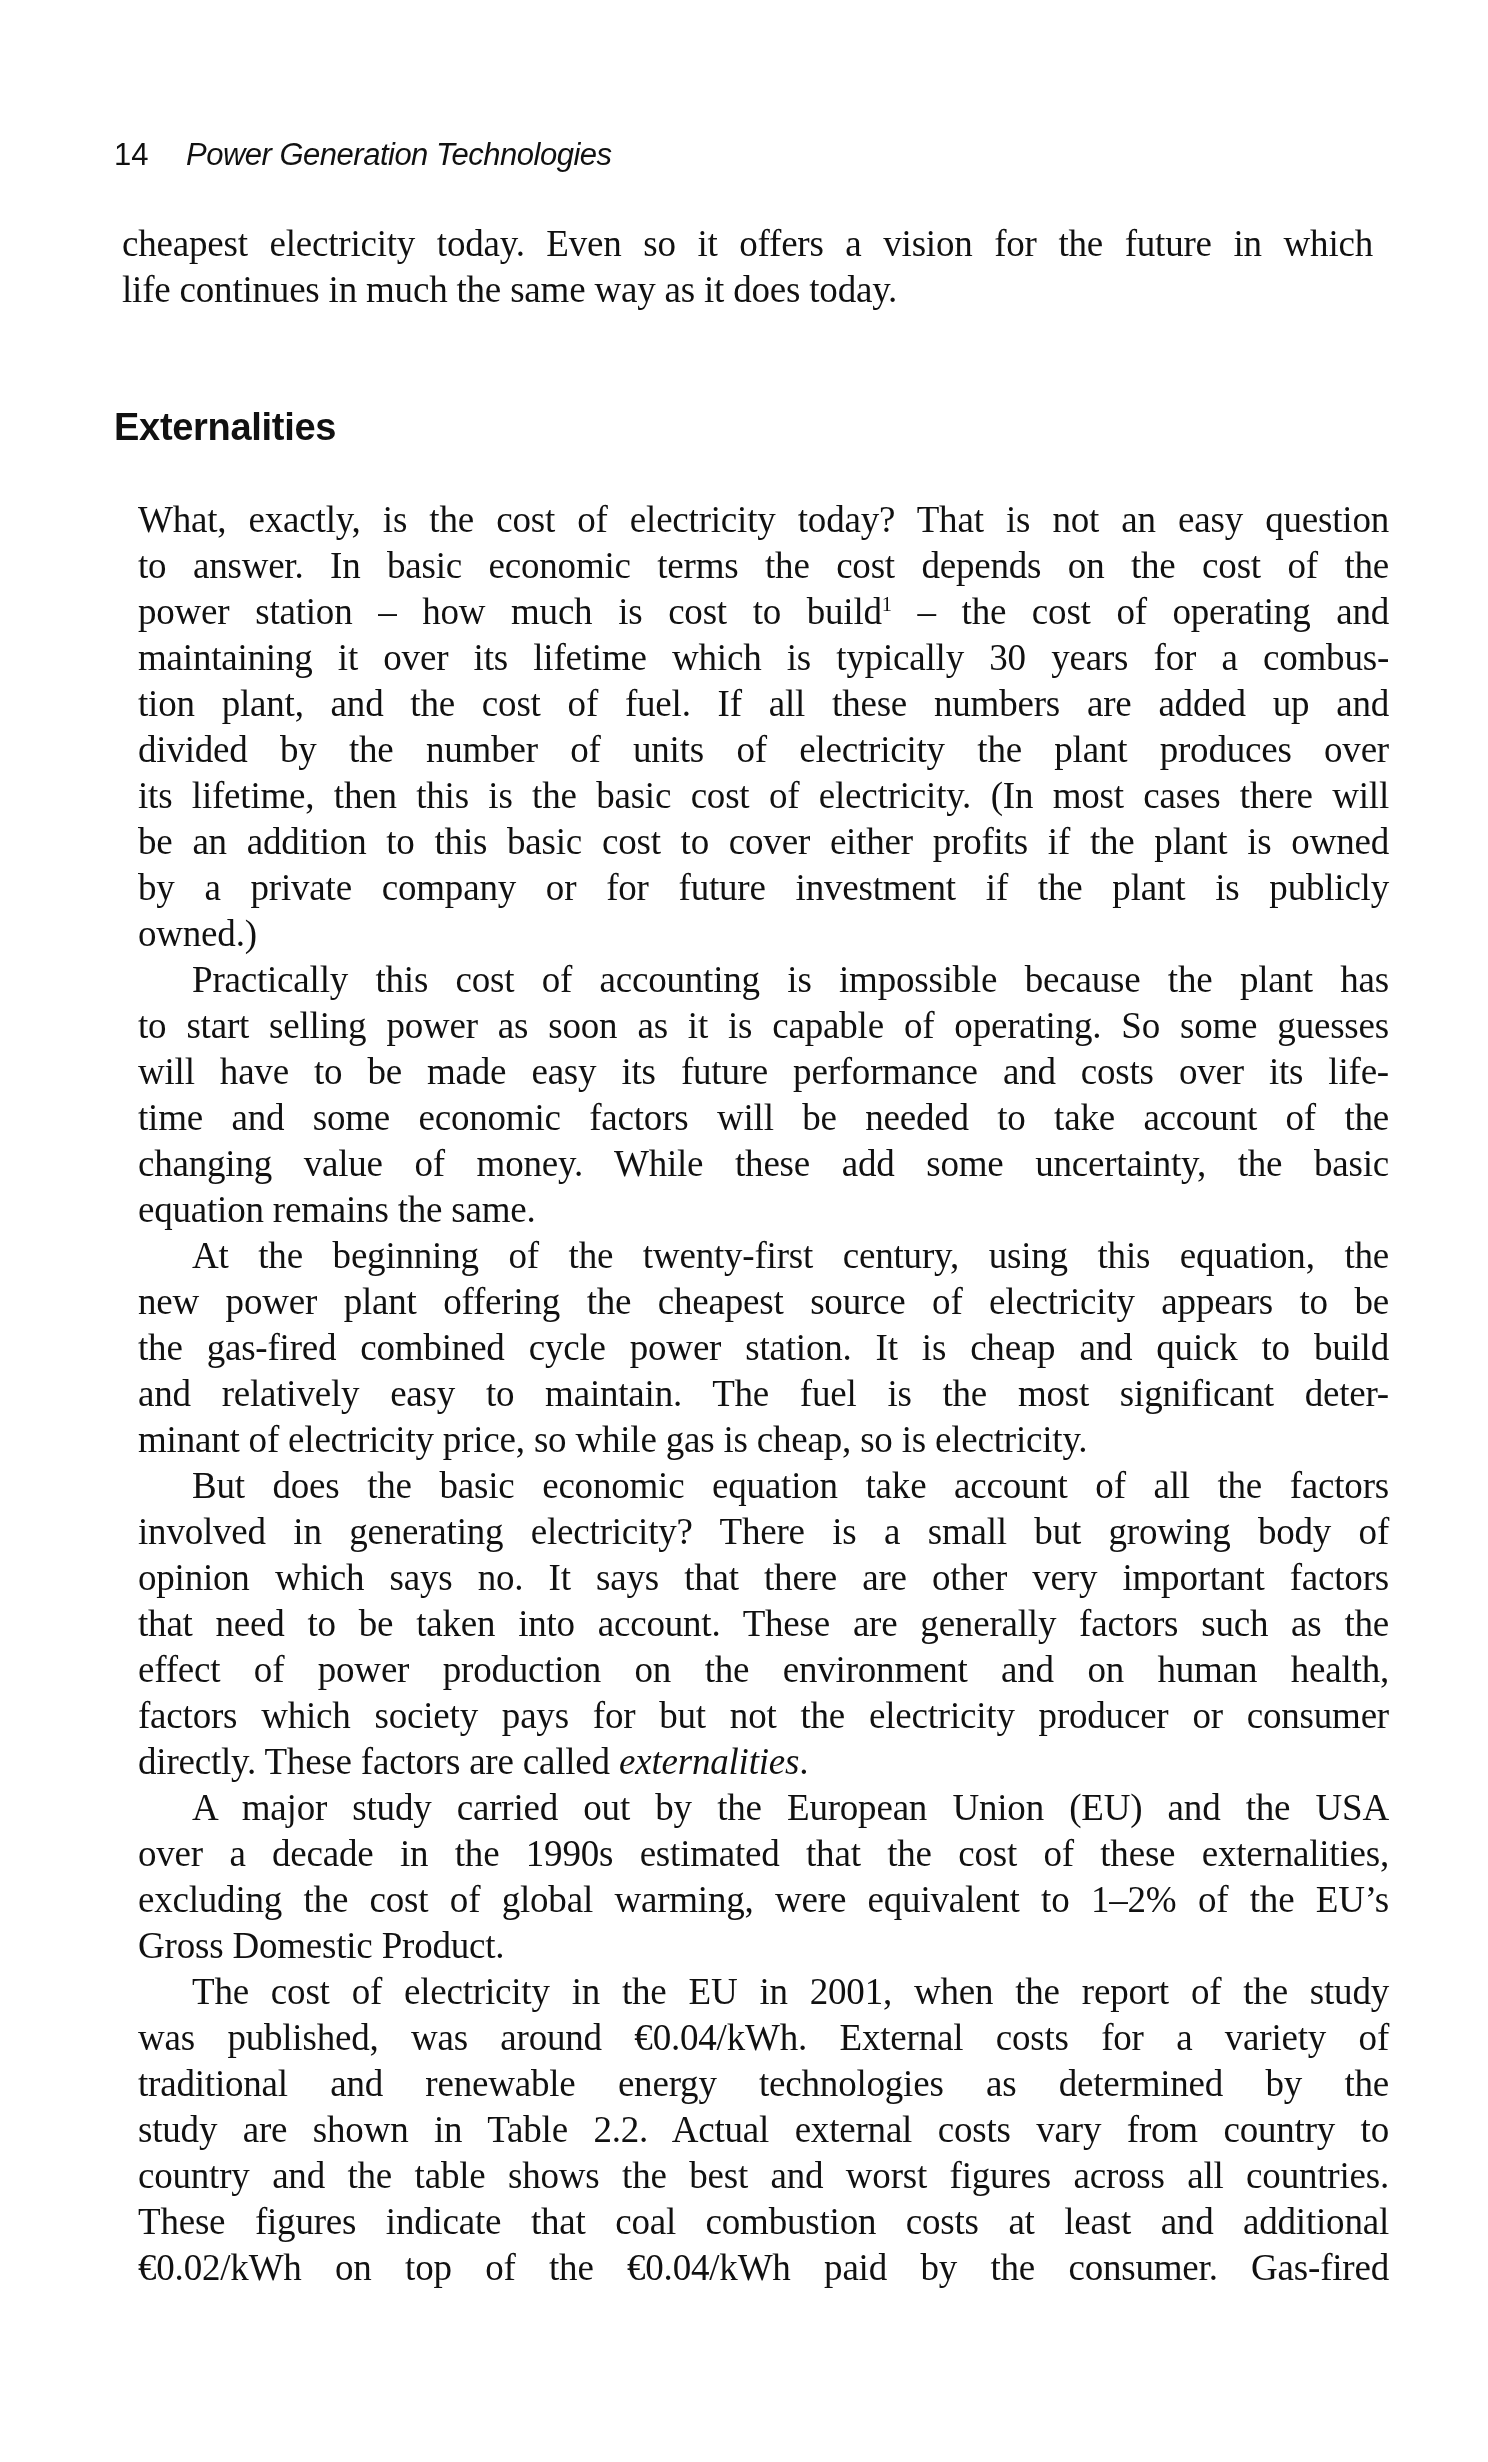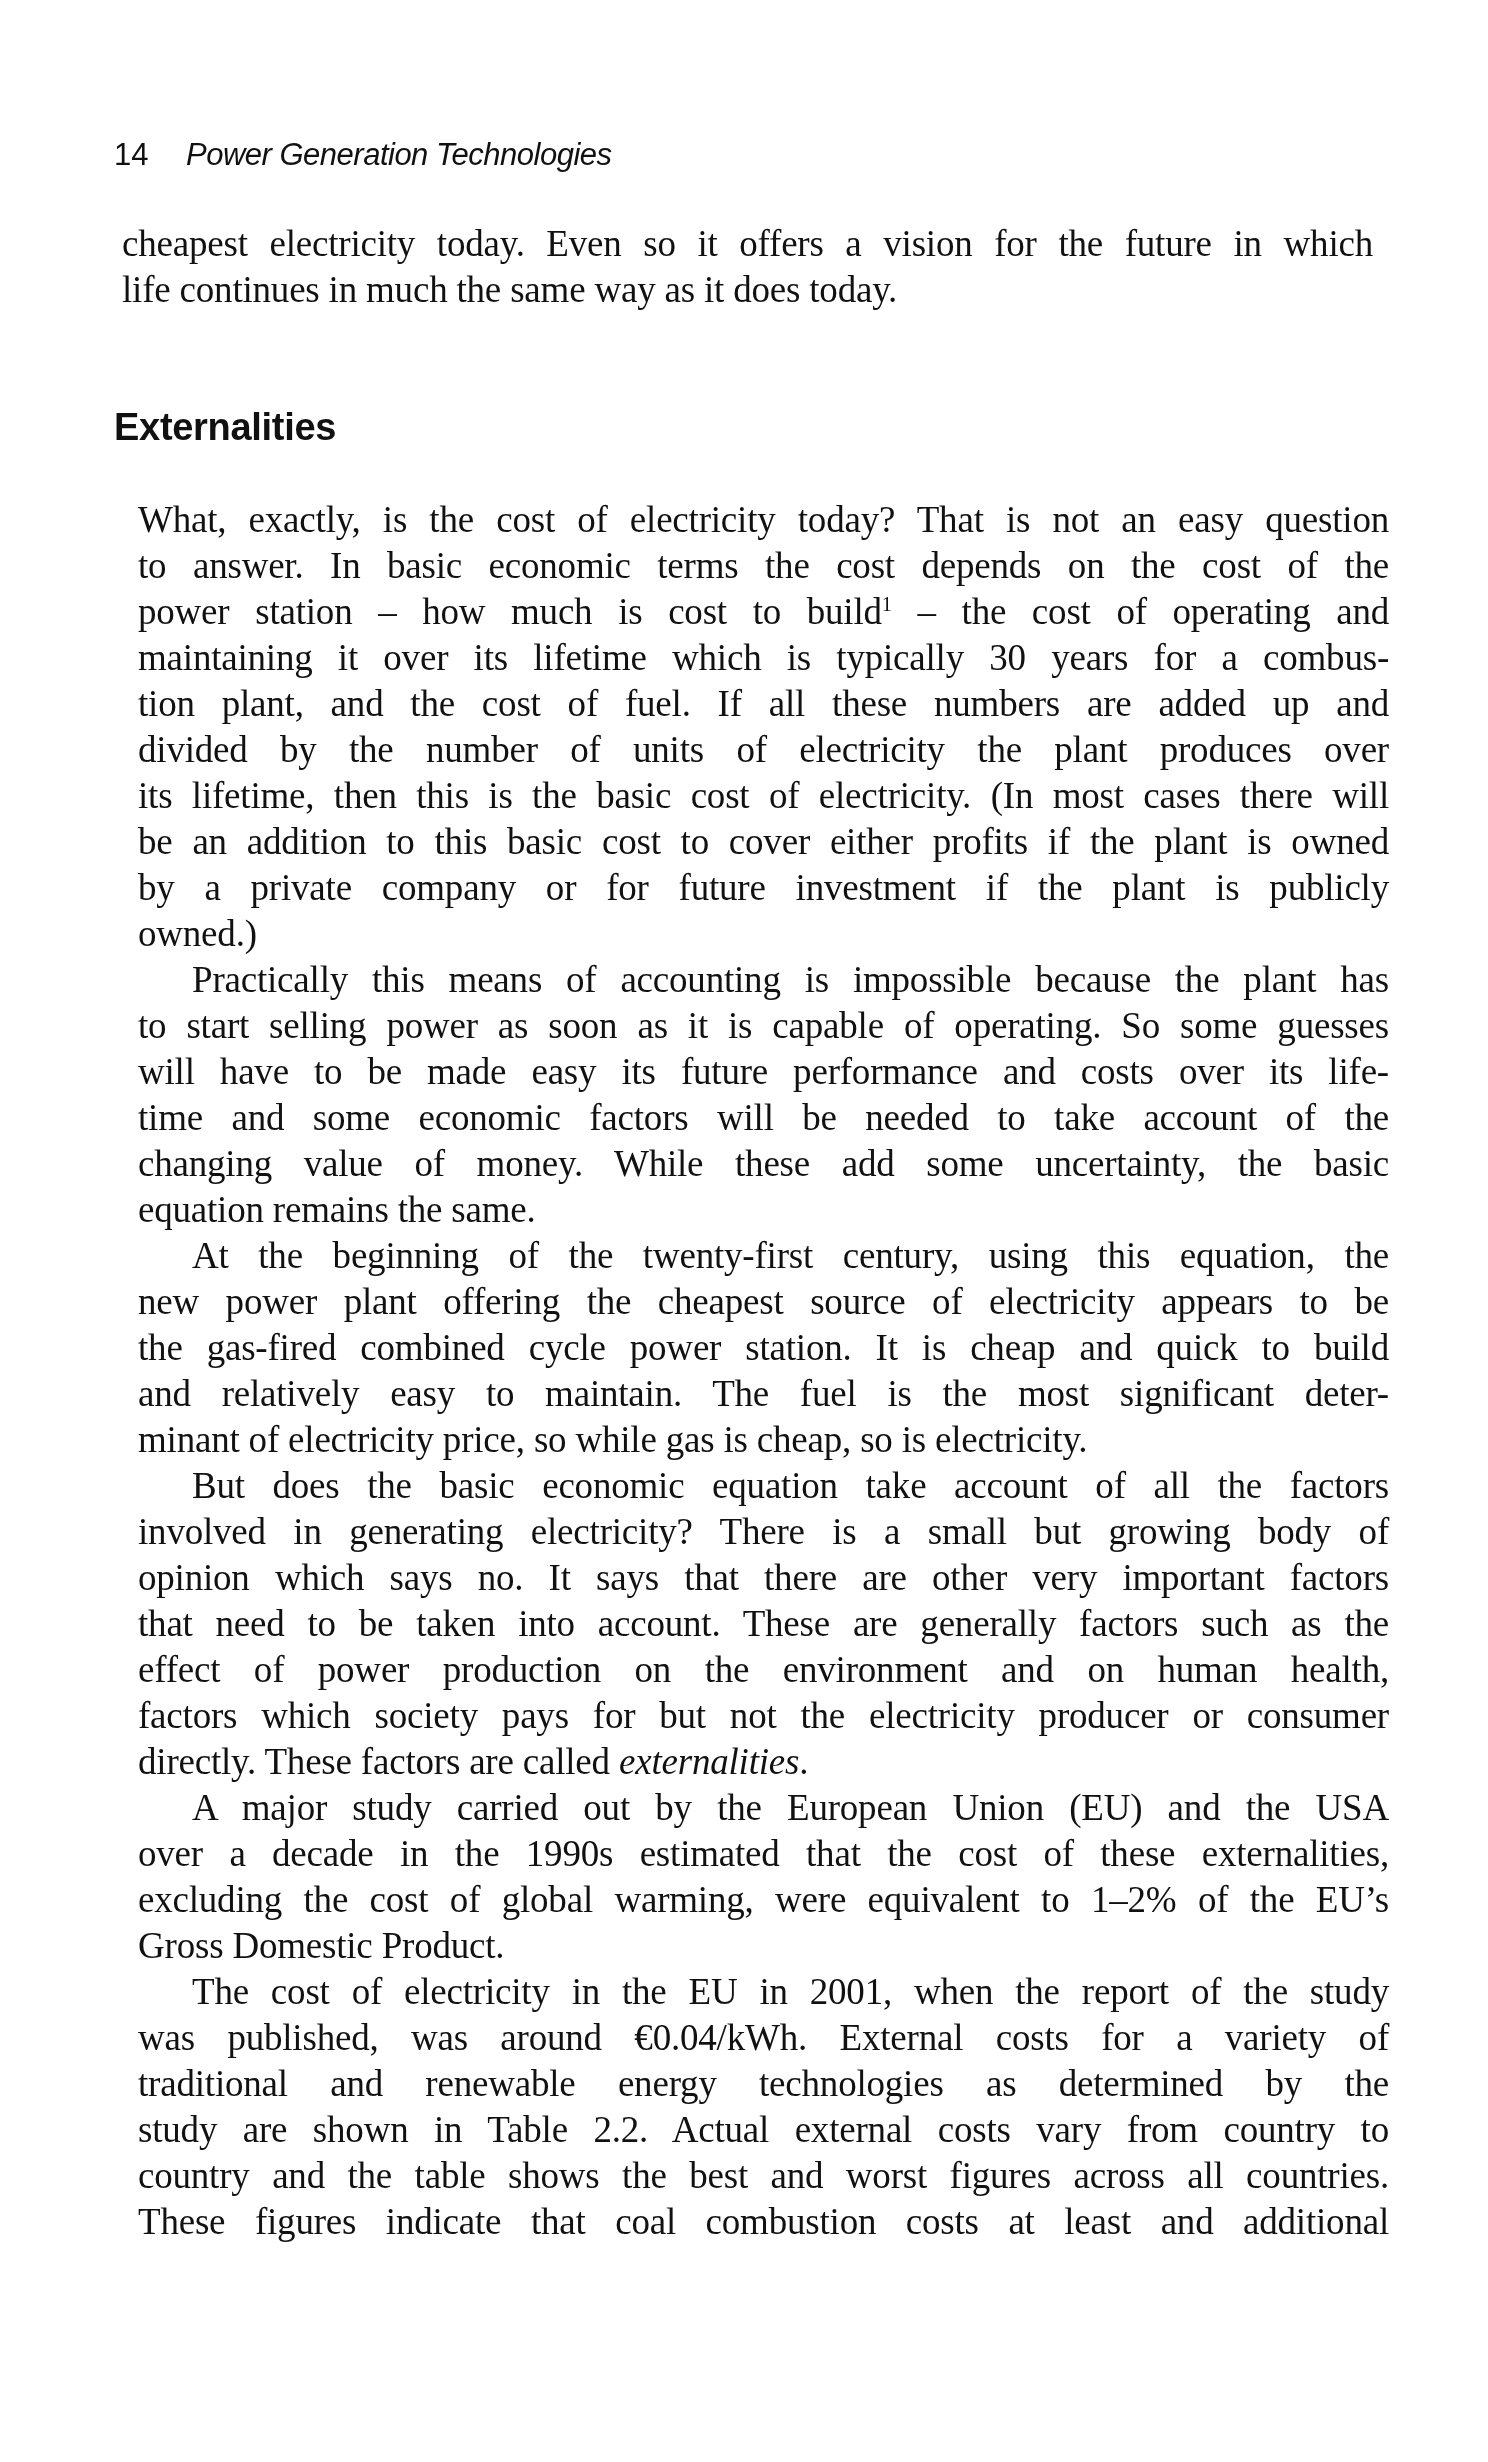--- a/index.html
+++ b/index.html
@@ -56,21 +56,21 @@
         <span class="line"><span>power station – how much is cost to build</span><sup>1</sup><span> – the cost of operating and</span></span>
         <span class="line">maintaining it over its lifetime which is typically 30 years for a combus-</span>
         <span class="line">tion plant, and the cost of fuel. If all these numbers are added up and</span>
         <span class="line">divided by the number of units of electricity the plant produces over</span>
         <span class="line">its lifetime, then this is the basic cost of electricity. (In most cases there will</span>
         <span class="line">be an addition to this basic cost to cover either profits if the plant is owned</span>
         <span class="line">by a private company or for future investment if the plant is publicly</span>
         <span class="line last">owned.)</span>
       </div>
       <div class="para">
-        <span class="line indent">Practically this means of accounting is impossible because the plant has</span>
+        <span class="line indent">Practically this cost of accounting is impossible because the plant has</span>
         <span class="line">to start selling power as soon as it is capable of operating. So some guesses</span>
         <span class="line">will have to be made easy its future performance and costs over its life-</span>
         <span class="line">time and some economic factors will be needed to take account of the</span>
         <span class="line">changing value of money. While these add some uncertainty, the basic</span>
         <span class="line last">equation remains the same.</span>
       </div>
       <div class="para">
         <span class="line indent">At the beginning of the twenty-first century, using this equation, the</span>
         <span class="line">new power plant offering the cheapest source of electricity appears to be</span>
         <span class="line">the gas-fired combined cycle power station. It is cheap and quick to build</span>
@@ -92,17 +92,18 @@
         <span class="line">excluding the cost of global warming, were equivalent to 1–2% of the EU’s</span>
         <span class="line last">Gross Domestic Product.</span>
       </div>
       <div class="para">
         <span class="line indent">The cost of electricity in the EU in 2001, when the report of the study</span>
         <span class="line">was published, was around €0.04/kWh. External costs for a variety of</span>
         <span class="line">traditional and renewable energy technologies as determined by the</span>
         <span class="line">study are shown in Table 2.2. Actual external costs vary from country to</span>
         <span class="line">country and the table shows the best and worst figures across all countries.</span>
         <span class="line">These figures indicate that coal combustion costs at least and additional</span>
+        <span class="line">€0.02/kWh on top of the €0.04/kWh paid by the consumer. Gas-fired</span>
       </div>
     </div>
 
 </div>
 
 
 </body></html>

